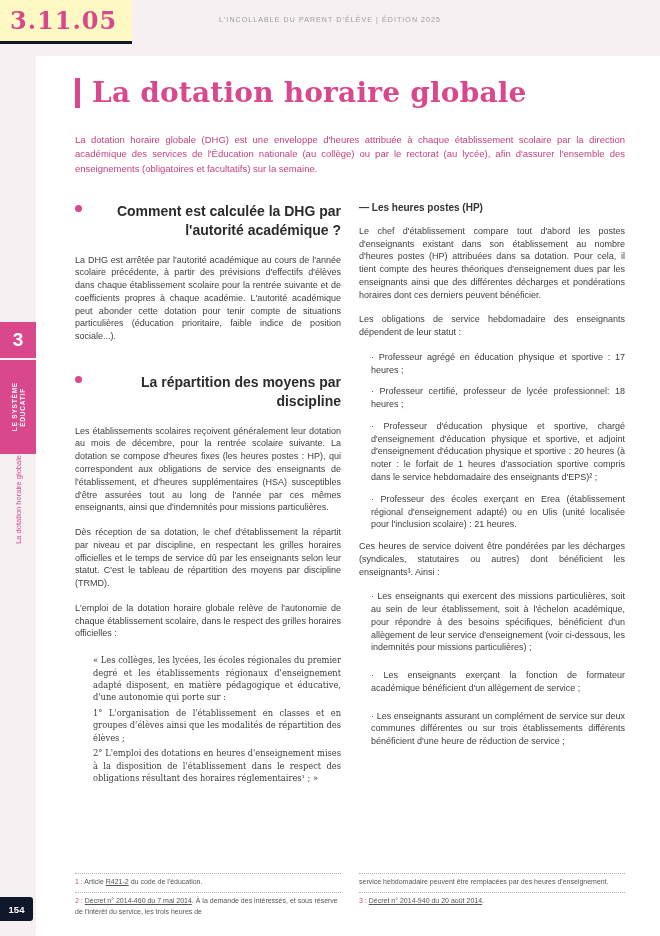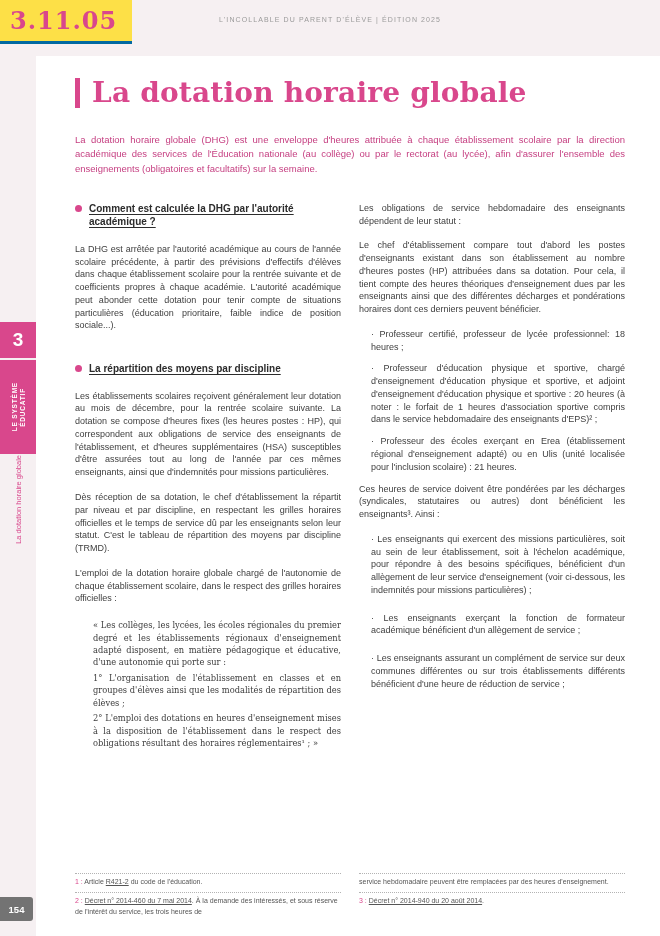--- a/index.html
+++ b/index.html
@@ -9,22 +9,22 @@
     background:#f6f0f2;
     font-family:"Liberation Sans", sans-serif;
     color:#3e3e3e;
     overflow:hidden;
   }
 
   
   .code-block {
     position:absolute; left:0; top:0;
     width:132px; height:44px;
-    background:#fde047;
-    border-bottom:3px solid #0369a1;
+    background:#fef9c3;
+    border-bottom:3px solid #0f172a;
     display:flex; align-items:center;
     padding-left:10px;
   }
   .code {
     font-family:"DejaVu Serif", serif;
     font-weight:bold; font-size:24px;
     color:#d9478c; letter-spacing:1px;
   }
   .edition {
     position:absolute; top:16px; left:0; right:0;
@@ -56,24 +56,24 @@
   }
 
   
   .columns { display:flex; gap:18px; margin-top:26px; }
   .col { flex:1; min-width:0; }
 
   .section-heading { display:flex; align-items:flex-start; margin:0 0 14px 0; }
   .section-heading.second { margin-top:30px; }
   .dot { flex:0 0 auto; width:7px; height:7px; border-radius:50%; background:#d9478c; margin:3px 7px 0 0; }
   .heading-text {
-    font-size:10px; font-weight:bold; color:#2c2c2c;
+    font-size:14px; font-weight:bold; color:#2c2c2c;
     line-height:1.35;
-    text-decoration:underline;
     text-underline-offset:2px;
+    text-align:right;
   }
 
   .body-para {
     font-size:9px; line-height:1.42;
     text-align:justify; color:#3e3e3e;
     margin-bottom:12px;
   }
 
   .quote {
     margin:14px 0 0 18px;
@@ -125,21 +125,21 @@
     position:absolute; left:0; top:455px; width:36px;
     display:flex; justify-content:center;
   }
   .section-vlabel span {
     writing-mode:vertical-rl; transform:rotate(180deg);
     color:#d9478c; font-size:7.5px;
   }
   .page-num {
     position:absolute; left:0; top:897px;
     width:33px; height:24px;
-    background:#737373; color:#fff;
+    background:#0f172a; color:#fff;
     font-size:9.5px; font-weight:bold;
     display:flex; align-items:center; justify-content:center;
     border-radius:0 3px 3px 0;
   }
 </style>
 </head>
 <body>
 
 <div class="code-block">
   <span class="code">3.11.05</span>
@@ -167,36 +167,38 @@
 
       <p class="body-para">La DHG est arrêtée par l'autorité académique au cours de l'année scolaire précédente, à partir des prévisions d'effectifs d'élèves dans chaque établissement scolaire pour la rentrée suivante et de coefficients propres à chaque académie. L'autorité académique peut abonder cette dotation pour tenir compte de situations particulières (éducation prioritaire, faible indice de position sociale...).</p>
 
       <div class="section-heading second">
         <span class="dot"></span>
         <span class="heading-text">La répartition des moyens par discipline</span>
       </div>
 
       <p class="body-para">Les établissements scolaires reçoivent généralement leur dotation au mois de décembre, pour la rentrée scolaire suivante. La dotation se compose d'heures fixes (les heures postes : HP), qui correspondent aux obligations de service des enseignants de l'établissement, et d'heures supplémentaires (HSA) susceptibles d'être assurées tout au long de l'année par ces mêmes enseignants, ainsi que d'indemnités pour missions particulières.</p>
       <p class="body-para">Dès réception de sa dotation, le chef d'établissement la répartit par niveau et par discipline, en respectant les grilles horaires officielles et le temps de service dû par les enseignants selon leur statut. C'est le tableau de répartition des moyens par discipline (TRMD).</p>
-      <p class="body-para">L'emploi de la dotation horaire globale chargé de l'autonomie de chaque établissement scolaire, dans le respect des grilles horaires officielles :</p>
+      <p class="body-para">L'emploi de la dotation horaire globale relève de l'autonomie de chaque établissement scolaire, dans le respect des grilles horaires officielles :</p>
 
       <div class="quote">
         <p>« Les collèges, les lycées, les écoles régionales du premier degré et les établissements régionaux d'enseignement adapté disposent, en matière pédagogique et éducative, d'une autonomie qui porte sur :</p>
         <p>1° L'organisation de l'établissement en classes et en groupes d'élèves ainsi que les modalités de répartition des élèves ;</p>
         <p>2° L'emploi des dotations en heures d'enseignement mises à la disposition de l'établissement dans le respect des obligations résultant des horaires réglementaires¹ ; »</p>
       </div>
     </div>
 
     <div class="col">
 
-
+      <div class="subheading">— Les heures postes (HP)</div>
+
+      <p class="body-para">Le chef d'établissement compare tout d'abord les postes d'enseignants existant dans son établissement au nombre d'heures postes (HP) attribuées dans sa dotation. Pour cela, il tient compte des heures théoriques d'enseignement dues par les enseignants ainsi que des différentes décharges et pondérations horaires dont ces derniers peuvent bénéficier.</p>
       <p class="body-para">Les obligations de service hebdomadaire des enseignants dépendent de leur statut :</p>
-      <p class="body-para">Le chef d'établissement compare tout d'abord les postes d'enseignants existant dans son établissement au nombre d'heures postes (HP) attribuées dans sa dotation. Pour cela, il tient compte des heures théoriques d'enseignement dues par les enseignants ainsi que des différentes décharges et pondérations horaires dont ces derniers peuvent bénéficier.</p>
 
       <div>
+        <p class="list-item">· Professeur agrégé en éducation physique et sportive : 17 heures ;</p>
         <p class="list-item">· Professeur certifié, professeur de lycée professionnel: 18 heures ;</p>
         <p class="list-item">· Professeur d'éducation physique et sportive, chargé d'enseignement d'éducation physique et sportive, et adjoint d'enseignement d'éducation physique et sportive : 20 heures (à noter : le forfait de 1 heures d'association sportive compris dans le service hebdomadaire des enseignants d'EPS)² ;</p>
         <p class="list-item">· Professeur des écoles exerçant en Erea (établissement régional d'enseignement adapté) ou en Ulis (unité localisée pour l'inclusion scolaire) : 21 heures.</p>
       </div>
 
       <p class="body-para">Ces heures de service doivent être pondérées par les décharges (syndicales, statutaires ou autres) dont bénéficient les enseignants³. Ainsi :</p>
 
       <div class="list2">
         <p class="list-item">· Les enseignants qui exercent des missions particulières, soit au sein de leur établissement, soit à l'échelon académique, pour répondre à des besoins spécifiques, bénéficient d'un allègement de leur service d'enseignement (voir ci-dessous, les indemnités pour missions particulières) ;</p>
         <p class="list-item">· Les enseignants exerçant la fonction de formateur académique bénéficient d'un allègement de service ;</p>

